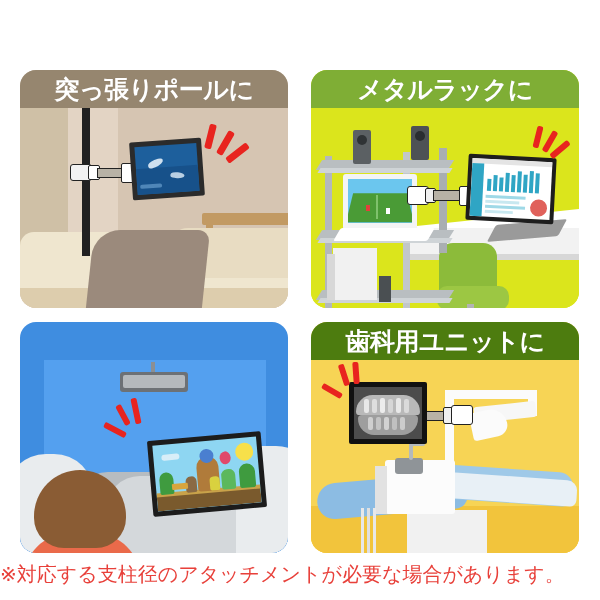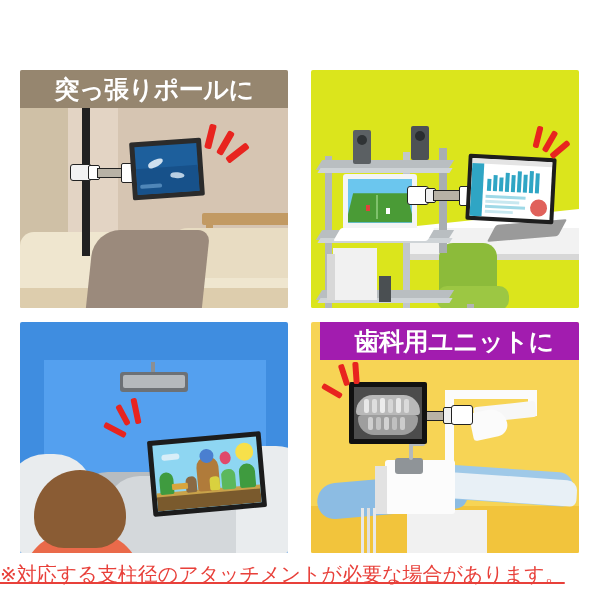--- a/index.html
+++ b/index.html
@@ -20,21 +20,21 @@
     font-size:37px;line-height:54px;
     font-weight:700;
     color:#1a1a1a;
     letter-spacing:-0.5px;
     white-space:nowrap;
   }
 
   
   .panel{
     position:absolute;
-    border-radius:2px;
+    border-radius:16px;
     overflow:hidden;
   }
   .panel-head{
     position:absolute;left:0;top:0;width:100%;
     height:38px;
     display:flex;align-items:center;justify-content:center;
   }
   .panel-head span{
     color:#ffffff;
     font-size:25px;
@@ -53,21 +53,20 @@
   .p4{left:311px;top:322px;width:268px;height:231px;}
 
   
   .note{
     position:absolute;left:0;top:559px;width:536px;
     text-align:left;
     font-size:20px;line-height:30px;
     color:#e8403a;
     font-weight:500;
     white-space:nowrap;
-    text-decoration:underline;
   }
 
   
   .sh{position:absolute;}
 
   
   .shine{position:absolute;background:#e8241f;border-radius:2px;}
 </style>
 </head>
 <body>
@@ -191,20 +190,23 @@
           <div class="sh" style="left:15px;top:46px;width:40px;height:3px;background:#9fd9e7;"></div>
           <div class="sh" style="left:15px;top:51px;width:28px;height:3px;background:#c8e8f0;"></div>
           <div class="sh" style="left:60px;top:38px;width:17px;height:17px;background:#e0615b;border-radius:50%;"></div>
         </div>
       </div>
 
       <div class="shine" style="left:224px;top:18px;width:6px;height:22px;transform:rotate(14deg);"></div>
       <div class="shine" style="left:236px;top:22px;width:6px;height:23px;transform:rotate(30deg);"></div>
       <div class="shine" style="left:246px;top:30px;width:6px;height:23px;transform:rotate(50deg);"></div>
     </div>
+    <div class="panel-head" style="background:#7fae35;">
+      <span>メタルラックに</span>
+    </div>
   </div>
 
   <div class="panel p3" style="background:#3f8de0;">
     <div class="scene" style="background:#3f8de0;">
 
       <div class="sh" style="left:12px;top:0;width:244px;height:120px;background:#54a0ef;border-radius:0 0 40px 40px;"></div>
       <div class="sh" style="left:0;top:0;width:24px;height:193px;background:#3f8de0;"></div>
       <div class="sh" style="left:246px;top:0;width:22px;height:193px;background:#3f8de0;"></div>
 
       <div class="sh" style="left:131px;top:2px;width:4px;height:14px;background:#8b8f93;"></div>
@@ -290,20 +292,20 @@
           <div class="sh" style="left:30px;top:30px;width:5px;height:13px;background:#d2d2d2;border-radius:2px;"></div>
           <div class="sh" style="left:38px;top:30px;width:5px;height:13px;background:#c0c0c0;border-radius:2px;"></div>
           <div class="sh" style="left:46px;top:30px;width:5px;height:13px;background:#cccccc;border-radius:2px;"></div>
         </div>
       </div>
 
       <div class="shine" style="left:30px;top:4px;width:6px;height:22px;transform:rotate(-18deg);"></div>
       <div class="shine" style="left:42px;top:2px;width:6px;height:22px;transform:rotate(-4deg);"></div>
       <div class="shine" style="left:18px;top:20px;width:6px;height:22px;transform:rotate(-60deg);"></div>
     </div>
-    <div class="panel-head" style="background:#a21caf;margin-left:9px;">
+    <div class="panel-head" style="background:#4d7c0f;">
       <span>歯科用ユニットに</span>
     </div>
   </div>
 
   <div class="note">※対応する支柱径のアタッチメントが必要な場合があります。</div>
 
 </div>
 
 </body></html>

